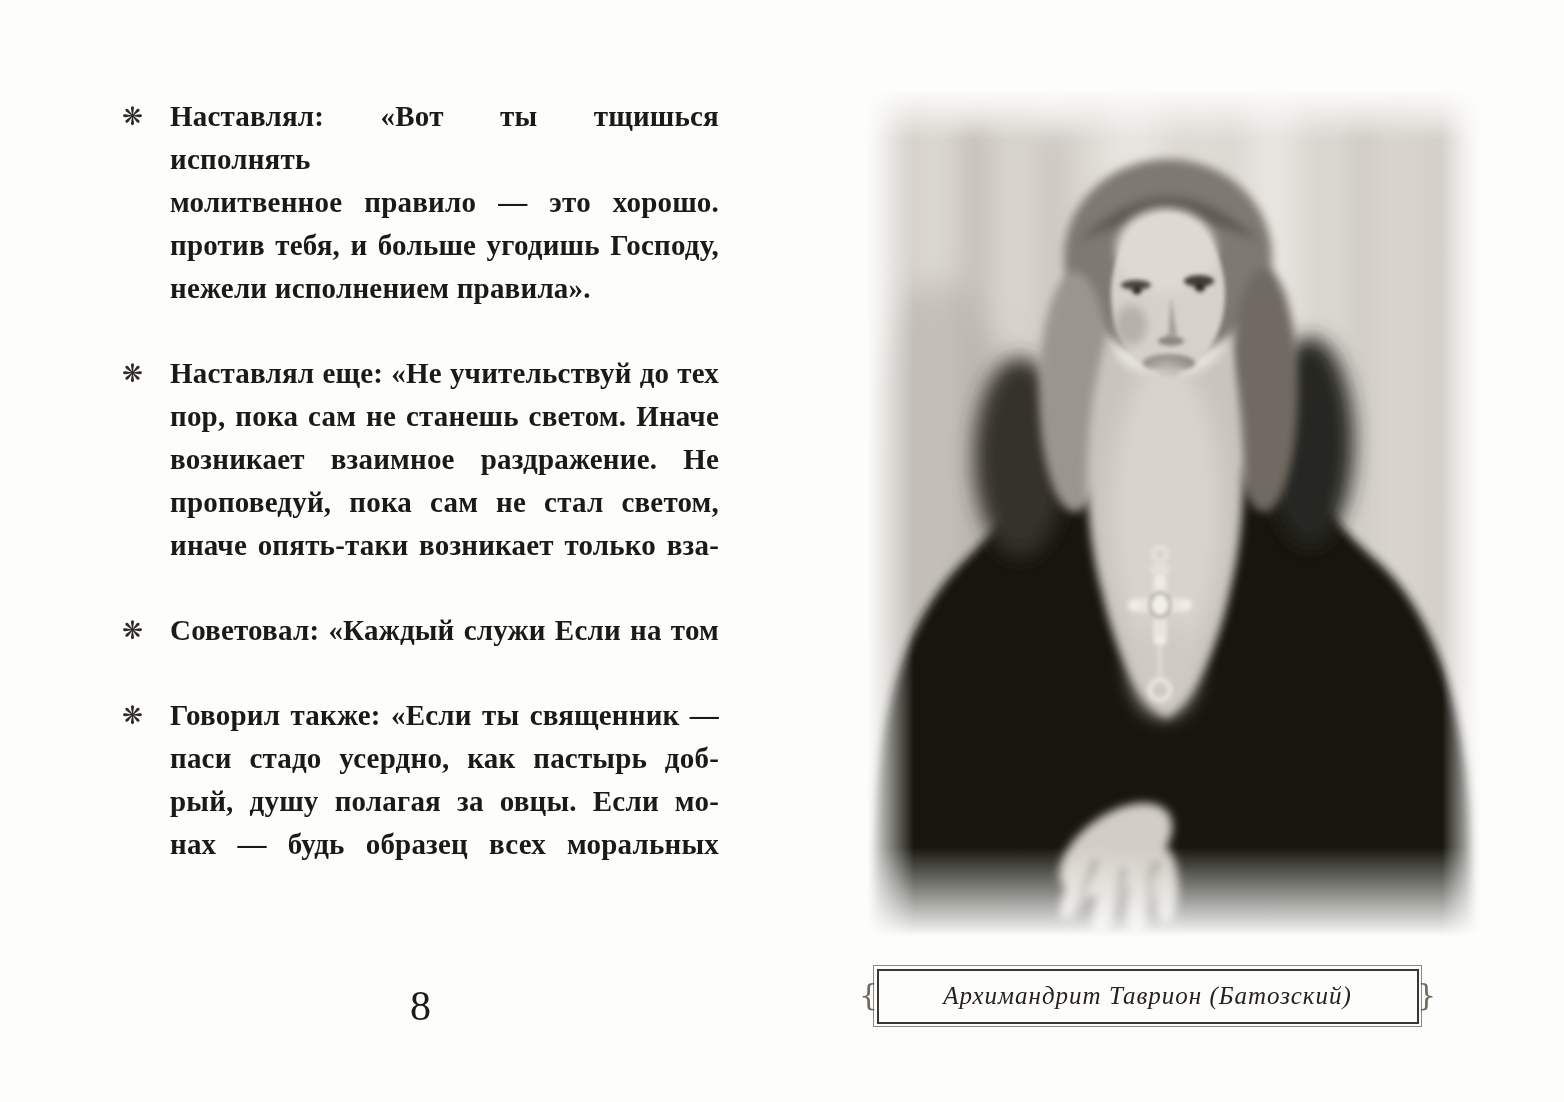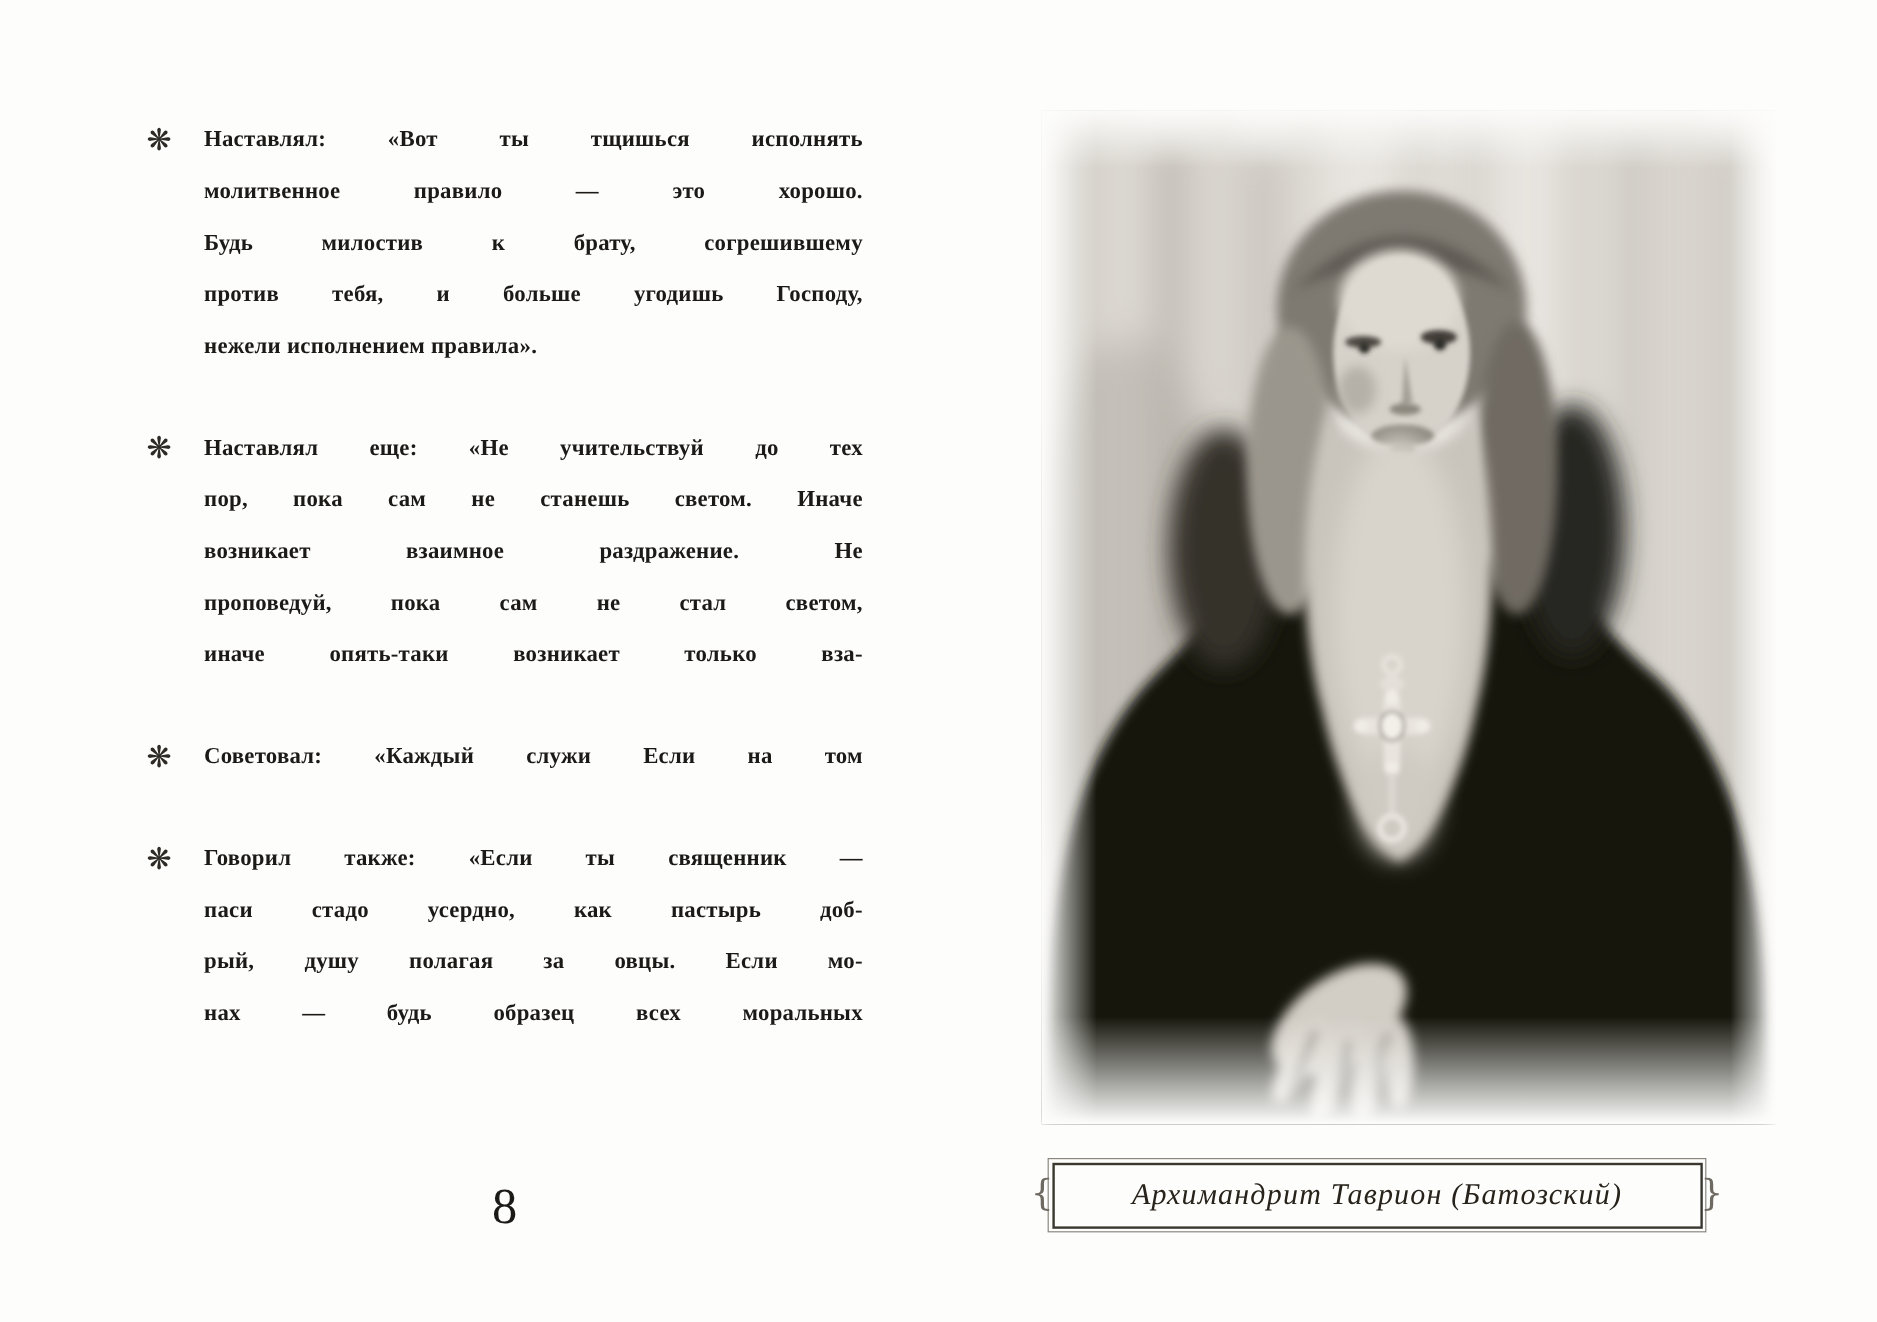--- a/index.html
+++ b/index.html
@@ -14,21 +14,21 @@
     color:#1c1a17;
   }
   .para{display:flex;margin-bottom:42px;}
   .para .bullet{
     flex:0 0 48px;width:48px;
     font-family:"DejaVu Sans", sans-serif;
     font-size:25px;line-height:43px;color:#2e2b26;
   }
   .para .lines{flex:0 0 549px;width:549px;}
   .line{
-    font-size:19px;font-weight:bold;line-height:43px;
+    font-size:29px;font-weight:bold;line-height:43px;
     text-align:justify;text-align-last:justify;
     letter-spacing:0.2px;
     font-family:Liberation Serif, serif;
   }
   .line.para-end{text-align-last:left;}
   .page-number{
     position:absolute;left:122px;top:982px;width:597px;
     text-align:center;font-size:42px;color:#1c1a17;
   }
   
@@ -59,21 +59,20 @@
 </head>
 <body>
 
 <div class="text-content">
   <div>
       <div class="para">
         <span class="bullet">❋</span>
         <div class="lines">
           <div class="line">Наставлял: «Вот ты тщишься исполнять</div>
           <div class="line">молитвенное правило — это хорошо.</div>
-          <div class="line">Будь милостив к брату, согрешившему</div>
           <div class="line">против тебя, и больше угодишь Господу,</div>
           <div class="line para-end">нежели исполнением правила».</div>
         </div>
       </div>
       <div class="para">
         <span class="bullet">❋</span>
         <div class="lines">
           <div class="line">Наставлял еще: «Не учительствуй до тех</div>
           <div class="line">пор, пока сам не станешь светом. Иначе</div>
           <div class="line">возникает взаимное раздражение. Не</div>

